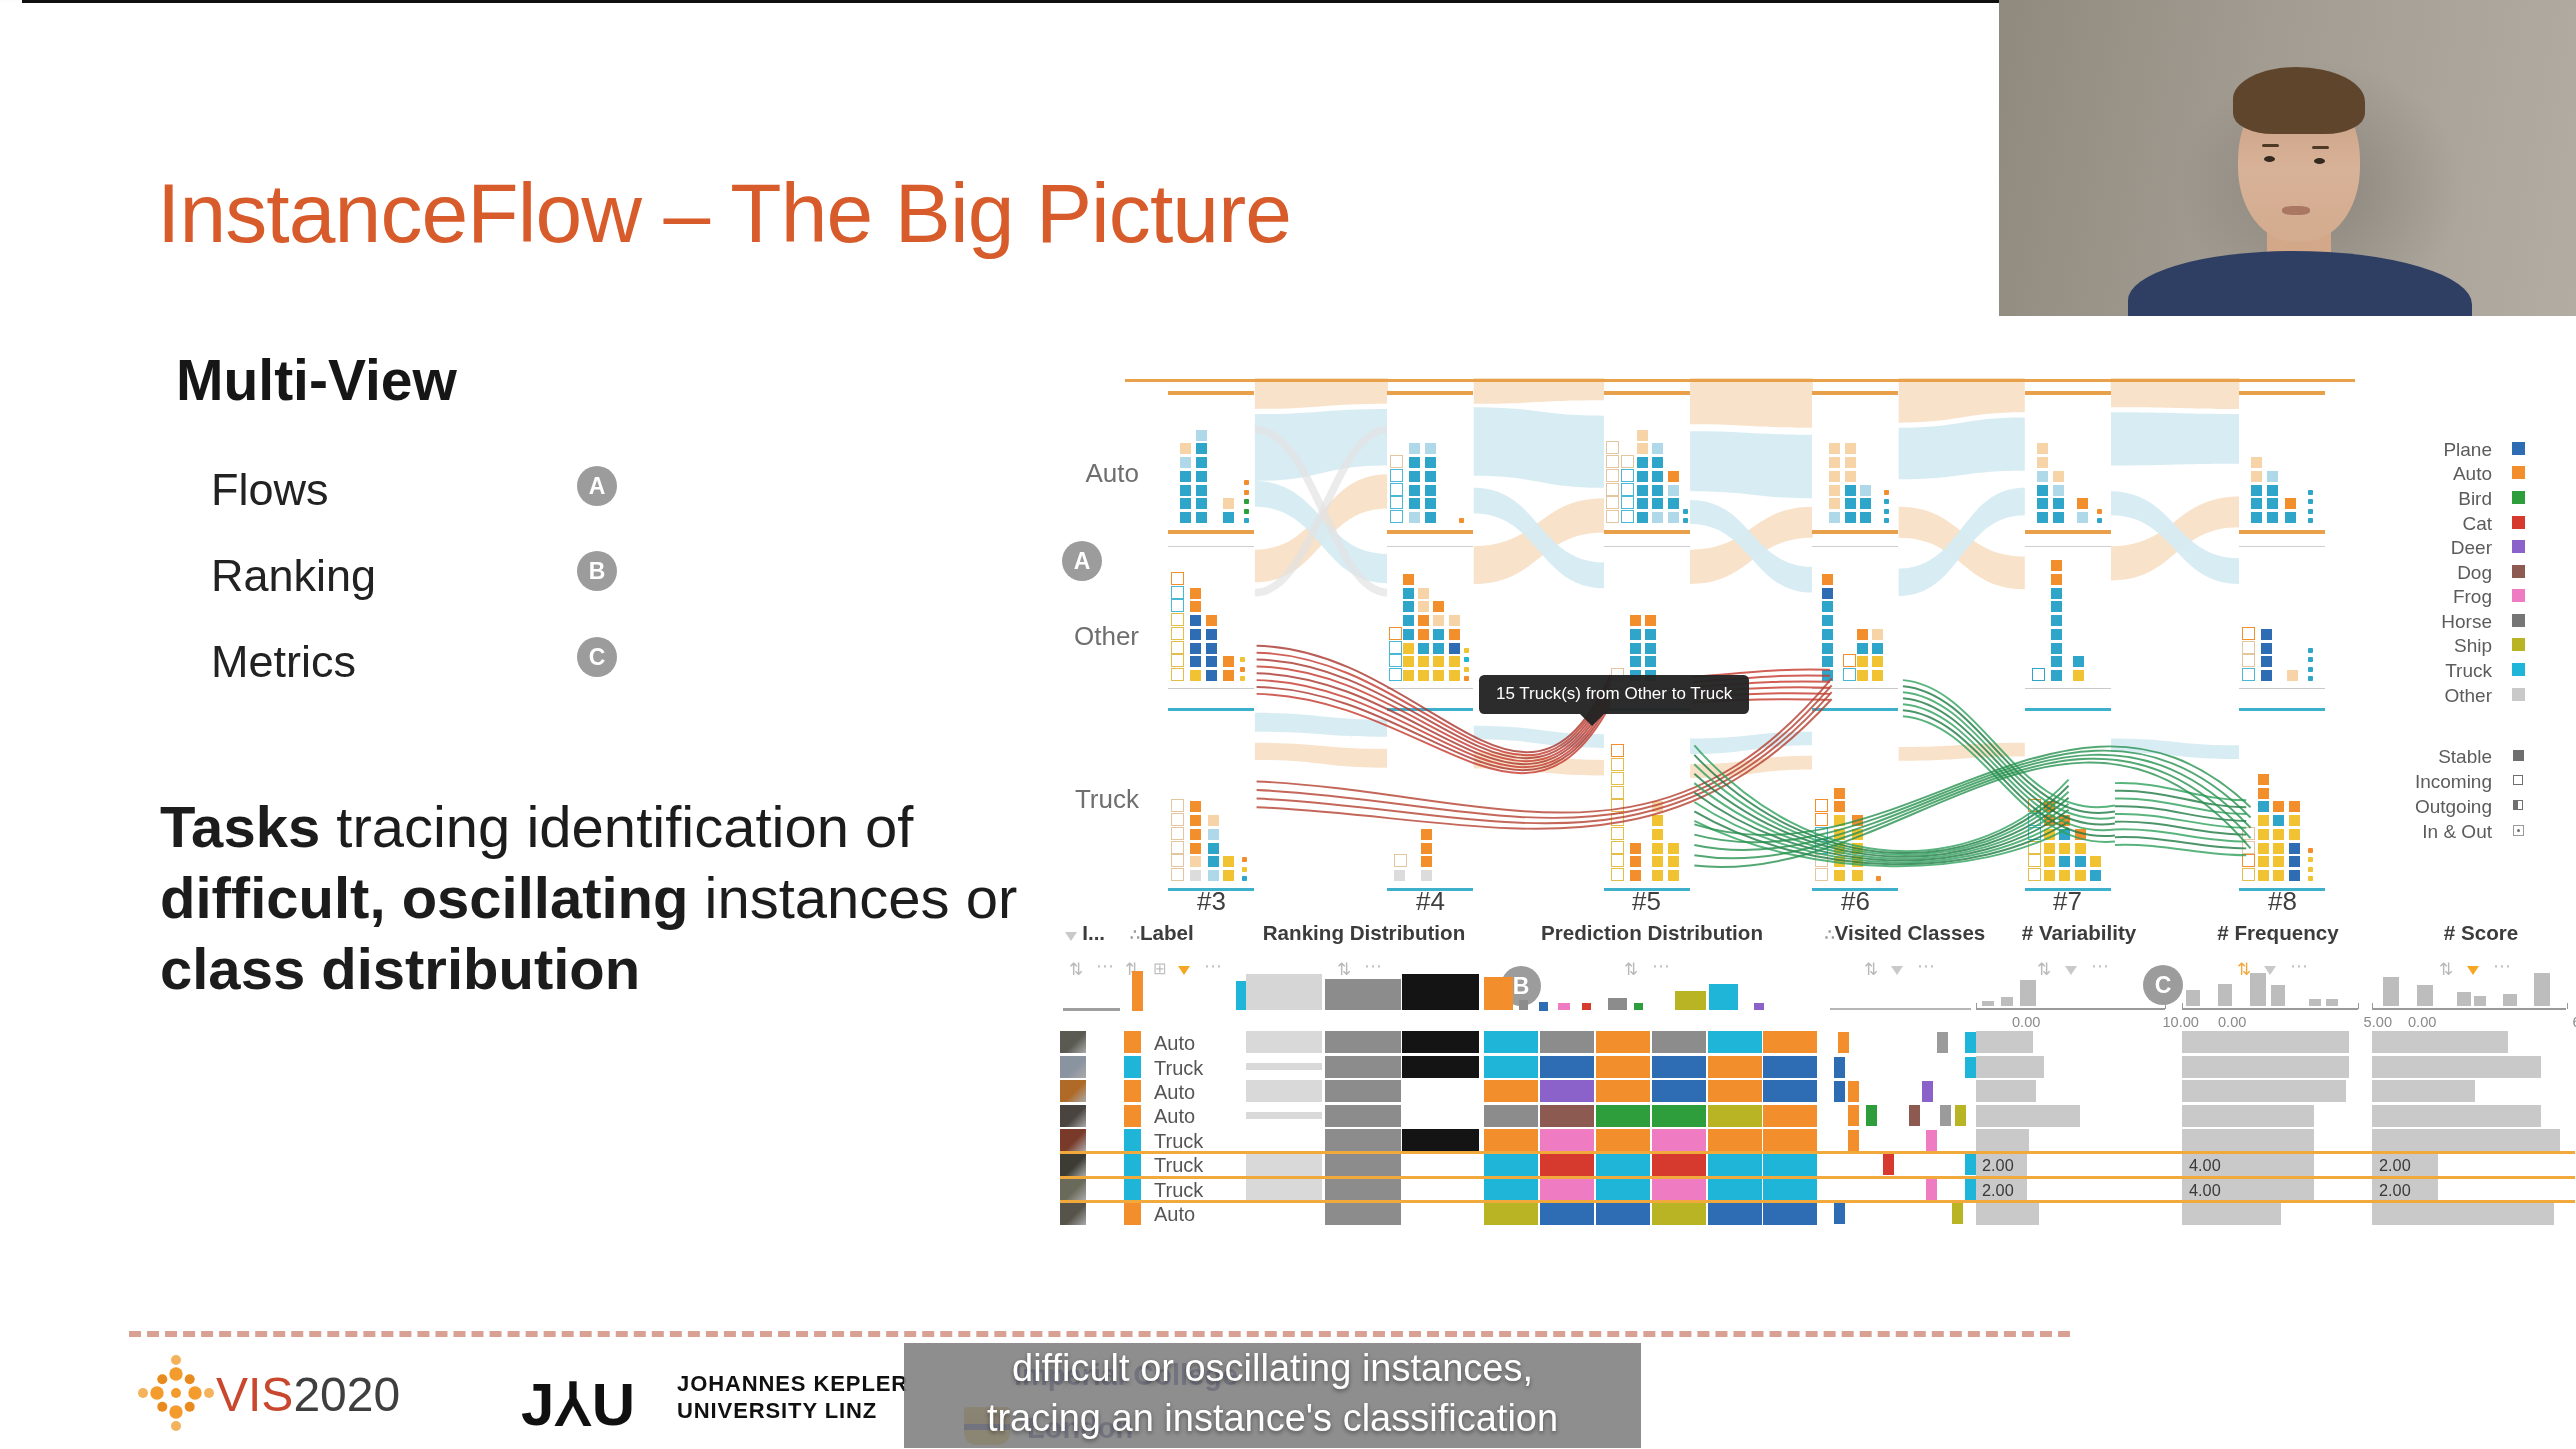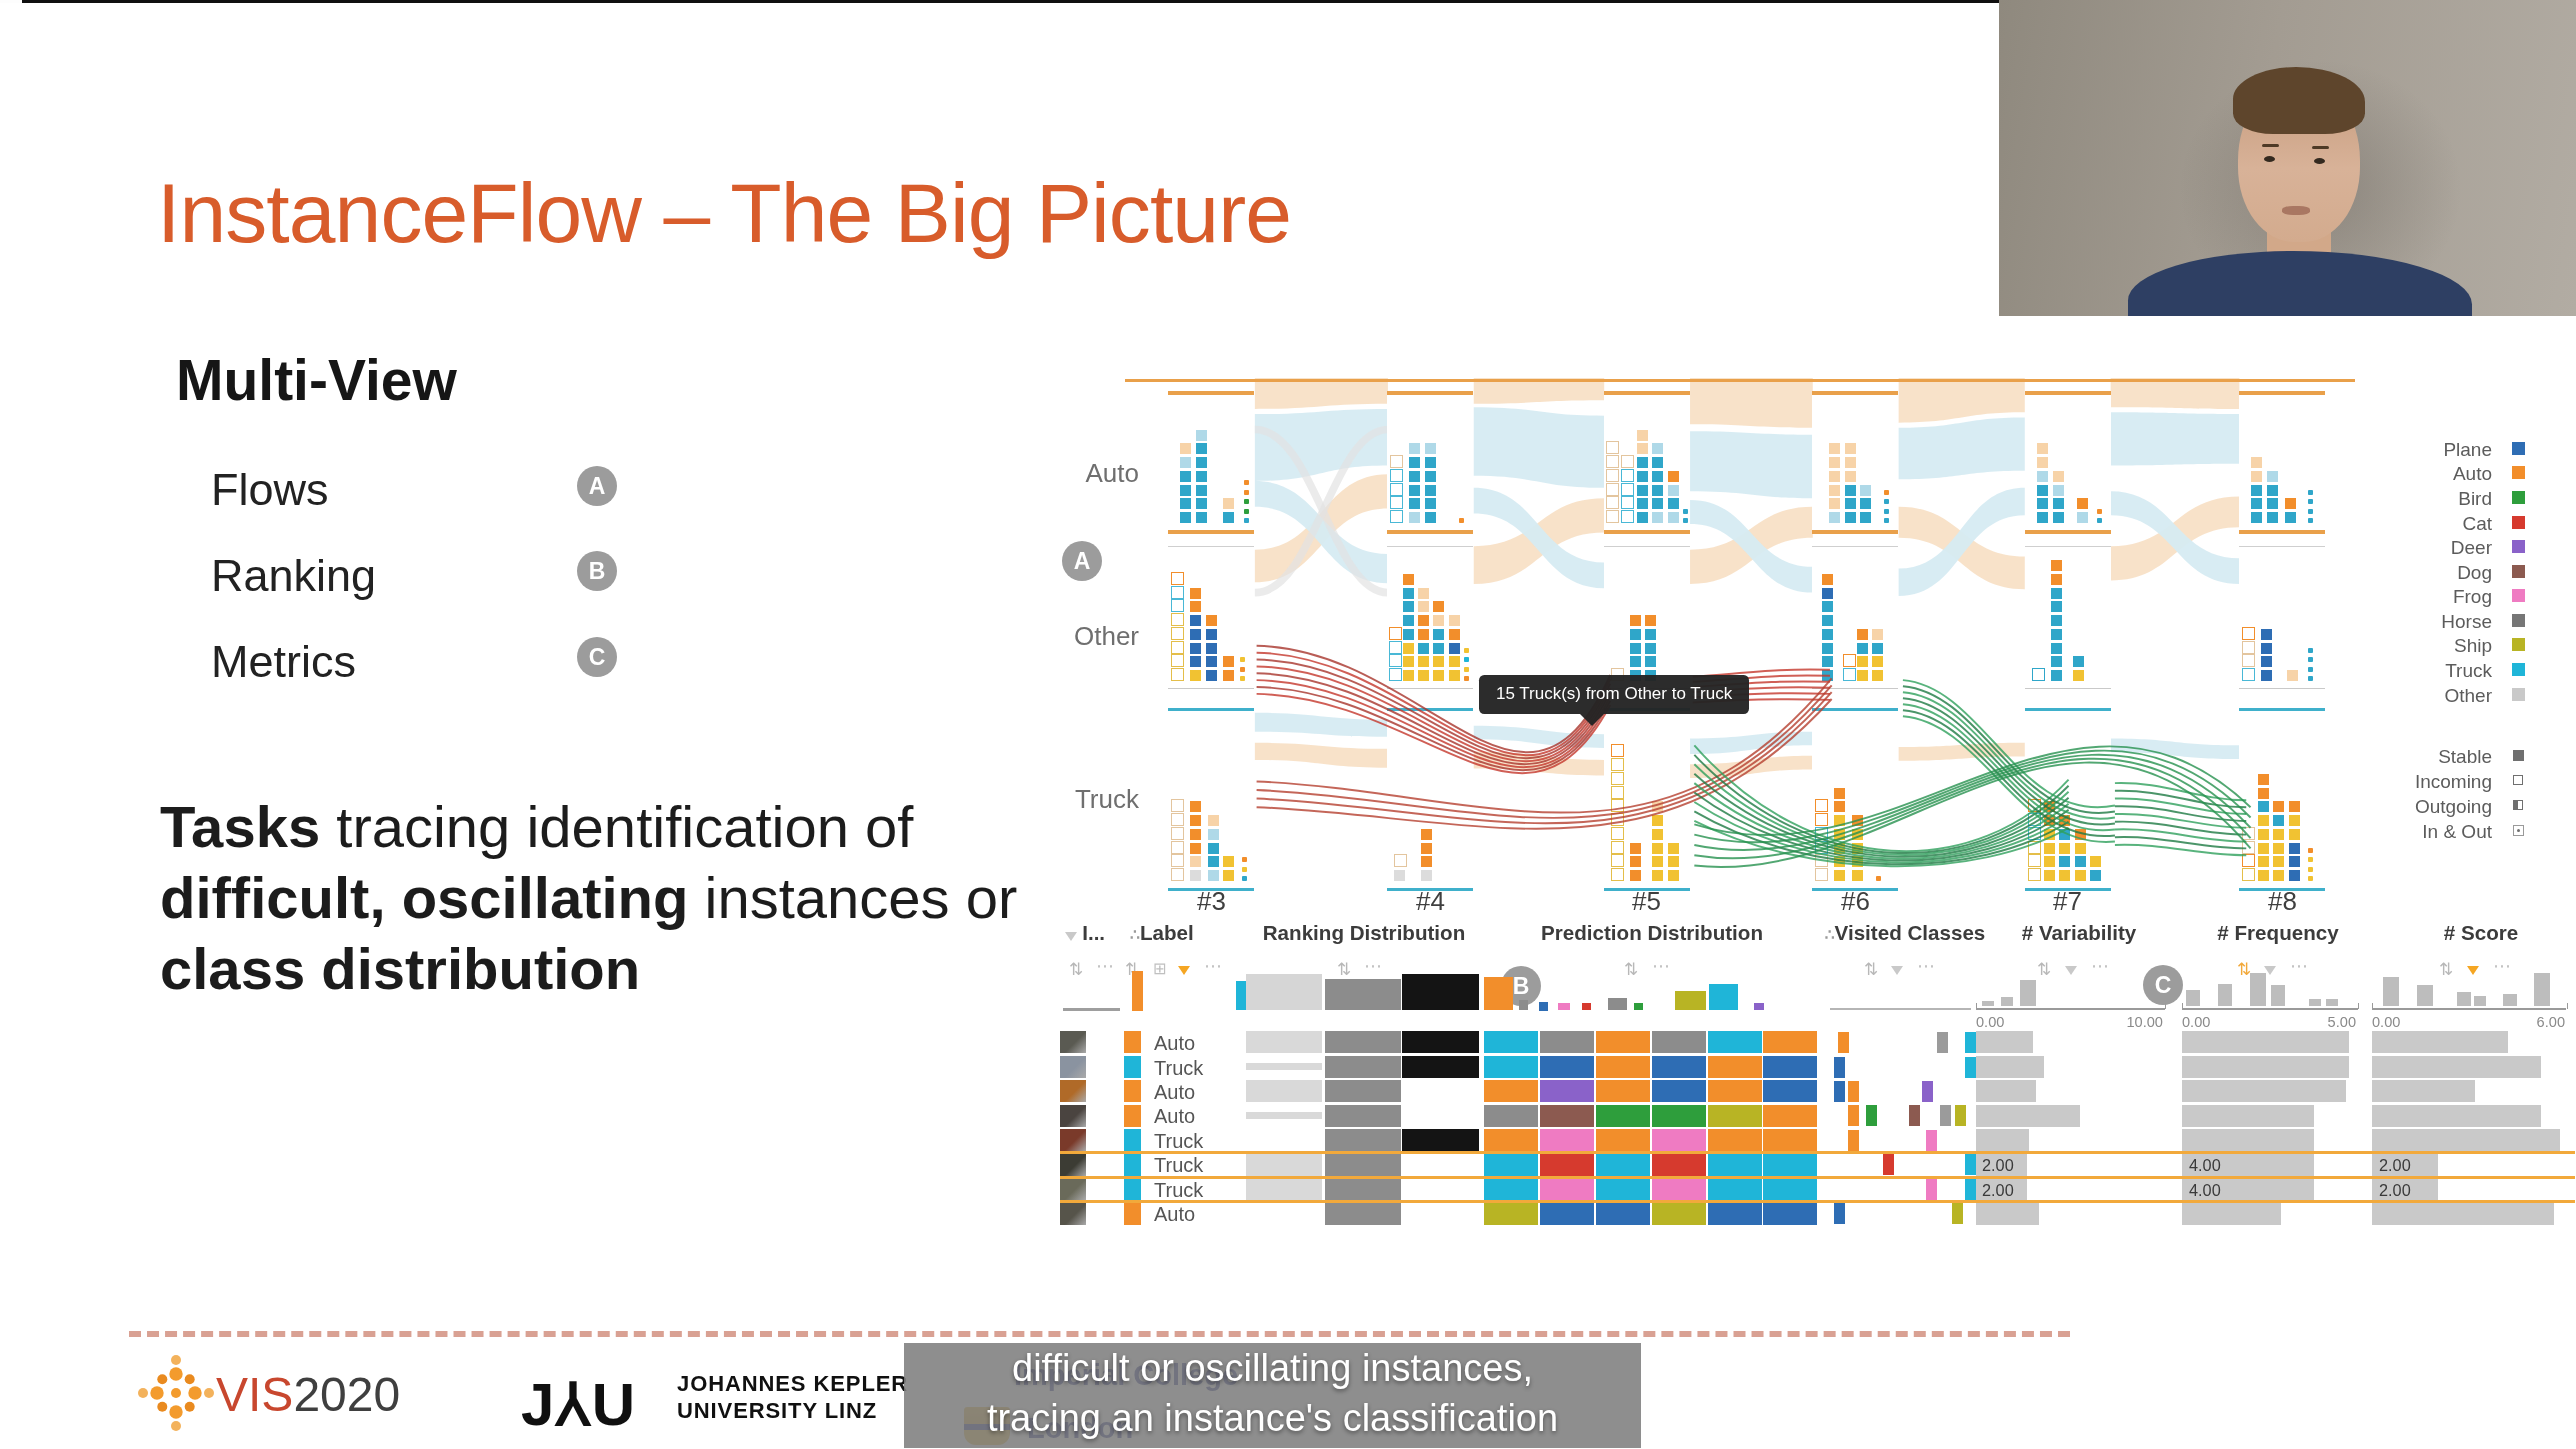--- a/index.html
+++ b/index.html
@@ -33,21 +33,21 @@
   
   .th{font-size:20.6px;font-weight:600;color:#3c3c3c;white-space:nowrap;z-index:3;}
   .ticon{display:inline-block;vertical-align:middle;}
   .i-sort{font-size:17px;color:#b8b8b8;} .i-sort.on{color:#F2A93B;}
   .i-grid{font-size:16.3px;color:#c0c0c0;}
   .i-more{font-size:18px;color:#c0c0c0;letter-spacing:0.9px;}
   .i-funnel{width:0;height:0;border-left:6.9px solid transparent;border-right:6.9px solid transparent;
             border-top:9.4px solid #c9c9c9;margin-top:4.3px;}
   .i-funnel.on{border-top-color:#F5A623;}
   .axis{height:1.7px;background:#9a9a9a;z-index:2;}
-  .axis-lab{font-size:14.6px;color:#8a8a8a;z-index:2;}
+  .axis-lab{font-size:14.6px;color:#8a8a8a;z-index:2;margin-left:36px;}
   .metric-val{font-size:16.3px;color:#3a3a3a;z-index:3;}
   .hl{height:2.6px;background:#F2A93B;z-index:5;}
   .row-label{font-size:20px;color:#555;}
   
   #dashline{left:129px;top:1331px;width:1941px;border-top:6px dashed #D9A193;}
   #vis-text{left:216px;top:1367px;font-size:48px;}
   #vis-text .v{color:#C8472E;} #vis-text .y{color:#3F3F3F;}
   #vis-star{left:171px;top:1388px;width:10.3px;height:10.3px;border-radius:50%;background:#F39B2D;
     box-shadow:0 -19px 0 1.7px #F39B2D,0 19px 0 1.7px #F39B2D,-19px 0 0 1.7px #F39B2D,19px 0 0 1.7px #F39B2D,
     -13.7px -13.7px 0 0 #E98A1F,13.7px -13.7px 0 0 #E98A1F,-13.7px 13.7px 0 0 #E98A1F,13.7px 13.7px 0 0 #E98A1F,

